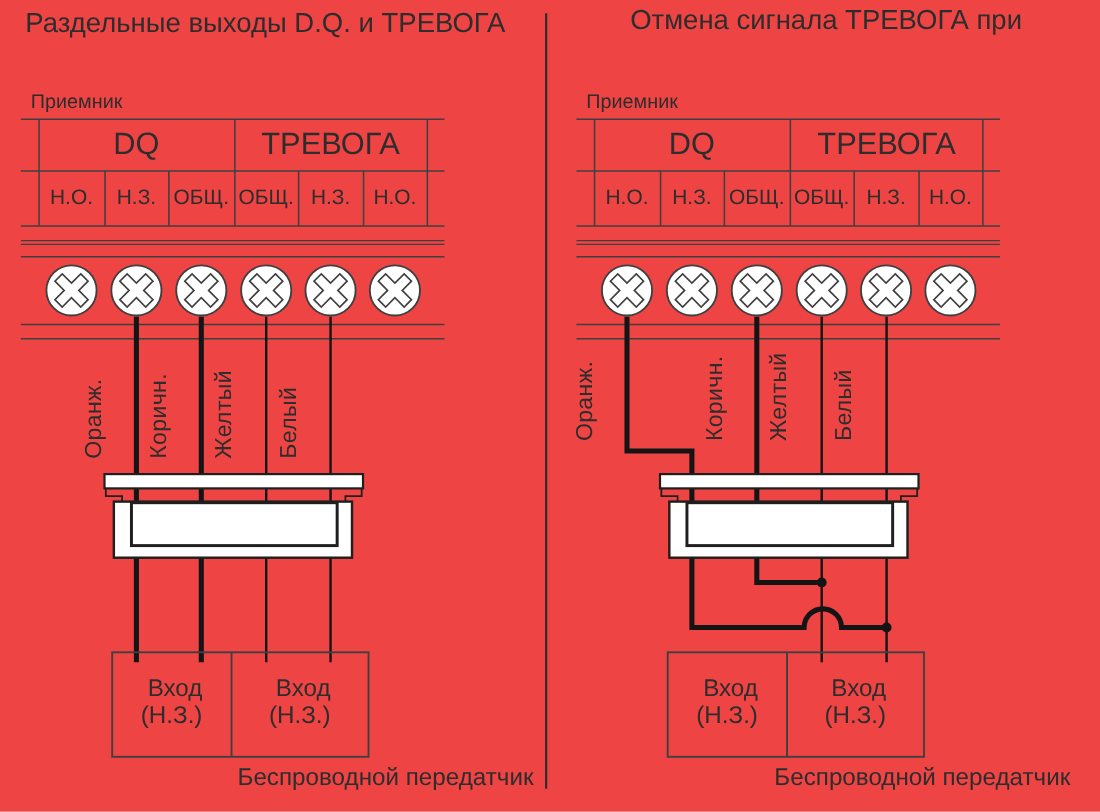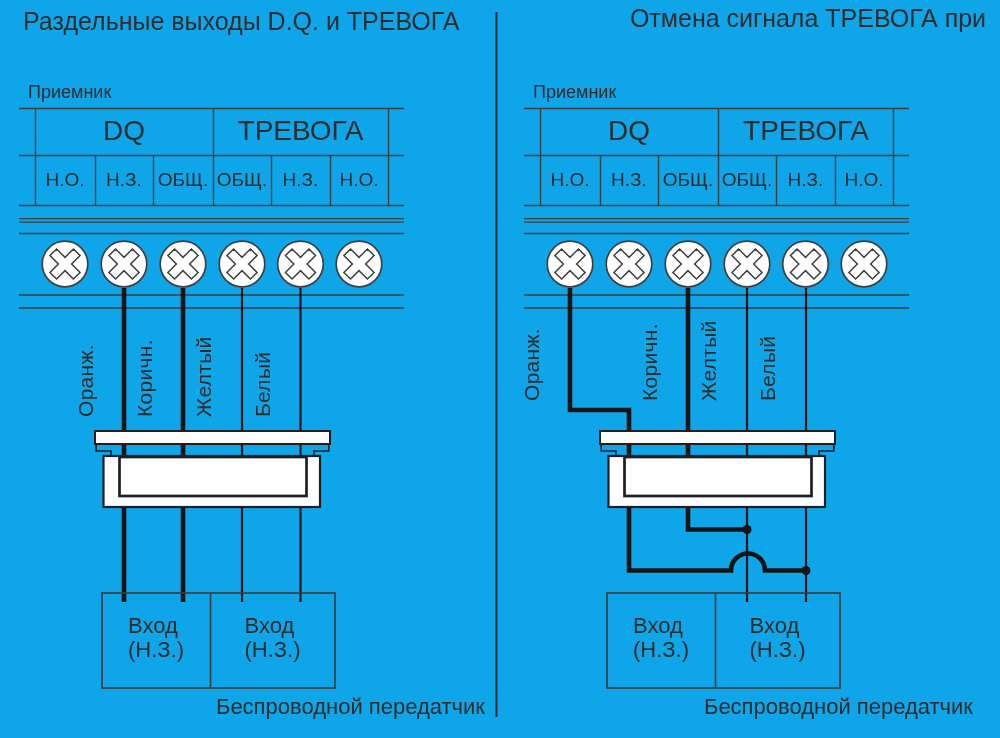--- a/index.html
+++ b/index.html
@@ -1,26 +1,26 @@
 <!DOCTYPE html>
 <html><head>
 <meta charset="utf-8">
 <style>
   html,body{margin:0;padding:0;background:#fff}
   body{font-family:"Liberation Sans",sans-serif;color:#2d2d2d;-webkit-font-smoothing:antialiased}
-  .stage{position:relative;width:1000px;height:738px;background:#0ea5e9;overflow:hidden}
+  .stage{position:relative;width:1000px;height:738px;background:#ef4444;overflow:hidden}
   .stage svg{position:absolute;left:0;top:0}
   .t{position:absolute;white-space:nowrap}
   .ctr{transform:translateX(-50%)}
   .title{font-size:25px;line-height:27px}
   .recv{font-size:18px;line-height:25px}
   .hdr{font-size:28px;line-height:26px}
   .cell{font-size:19px;line-height:22px}
   .wirelab{font-size:21px;line-height:21px;transform-origin:0 100%;transform:rotate(-90deg);letter-spacing:.3px}
-  .inp{font-size:22px;line-height:24px;text-align:left}
+  .inp{font-size:22px;line-height:24px;text-align:right}
   .trans{font-size:22px;line-height:27px}
 </style>
 </head>
 <body>
 
 <div class="stage">
 
   <svg width="1000" height="738" viewBox="0 0 1000 738">
     <defs>
       <g id="screw">
@@ -125,21 +125,21 @@
       <circle cx="806" cy="570.5" r="4.5"></circle>
     </g>
 
     <g stroke="#3f3f3f" fill="none" stroke-width="1.7">
       <rect x="607" y="593" width="233" height="95"></rect>
       <path d="M715.5,593 V688"></path>
     </g>
   </svg>
 
   <div class="t title" style="left:23px;top:8px">Раздельные выходы D.Q. и ТРЕВОГА</div>
-  <div class="t title ctr" style="left:808px;top:5px;">
+  <div class="t title ctr" style="left:751px;top:5px;">
     <div>Отмена сигнала ТРЕВОГА при</div>
   </div>
 
   <div class="t recv" style="left:28px;top:80px">Приемник</div>
   <div class="t recv" style="left:533px;top:80px">Приемник</div>
 
   <div class="t hdr ctr" style="left:124px;top:118px">DQ</div>
   <div class="t hdr ctr" style="left:300.5px;top:118px">ТРЕВОГА</div>
   <div class="t hdr ctr" style="left:629px;top:118px">DQ</div>
   <div class="t hdr ctr" style="left:806px;top:118px">ТРЕВОГА</div>

